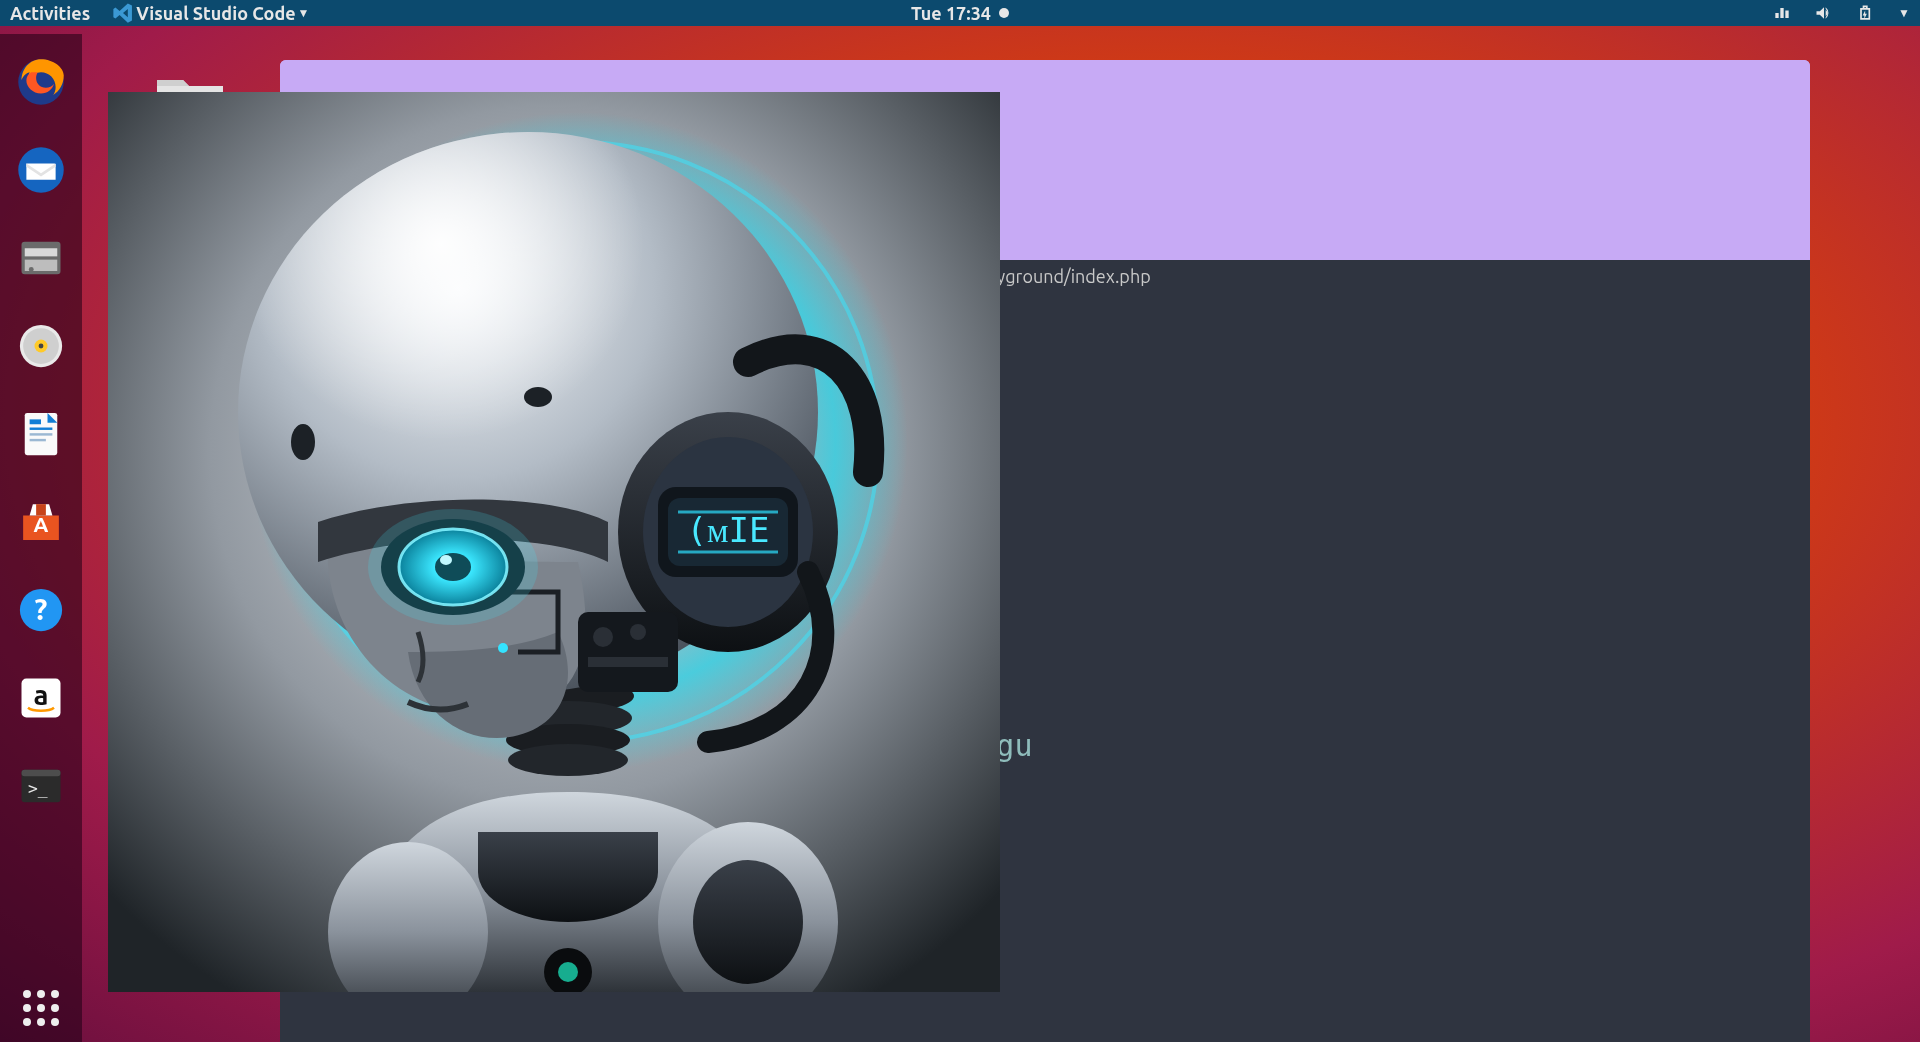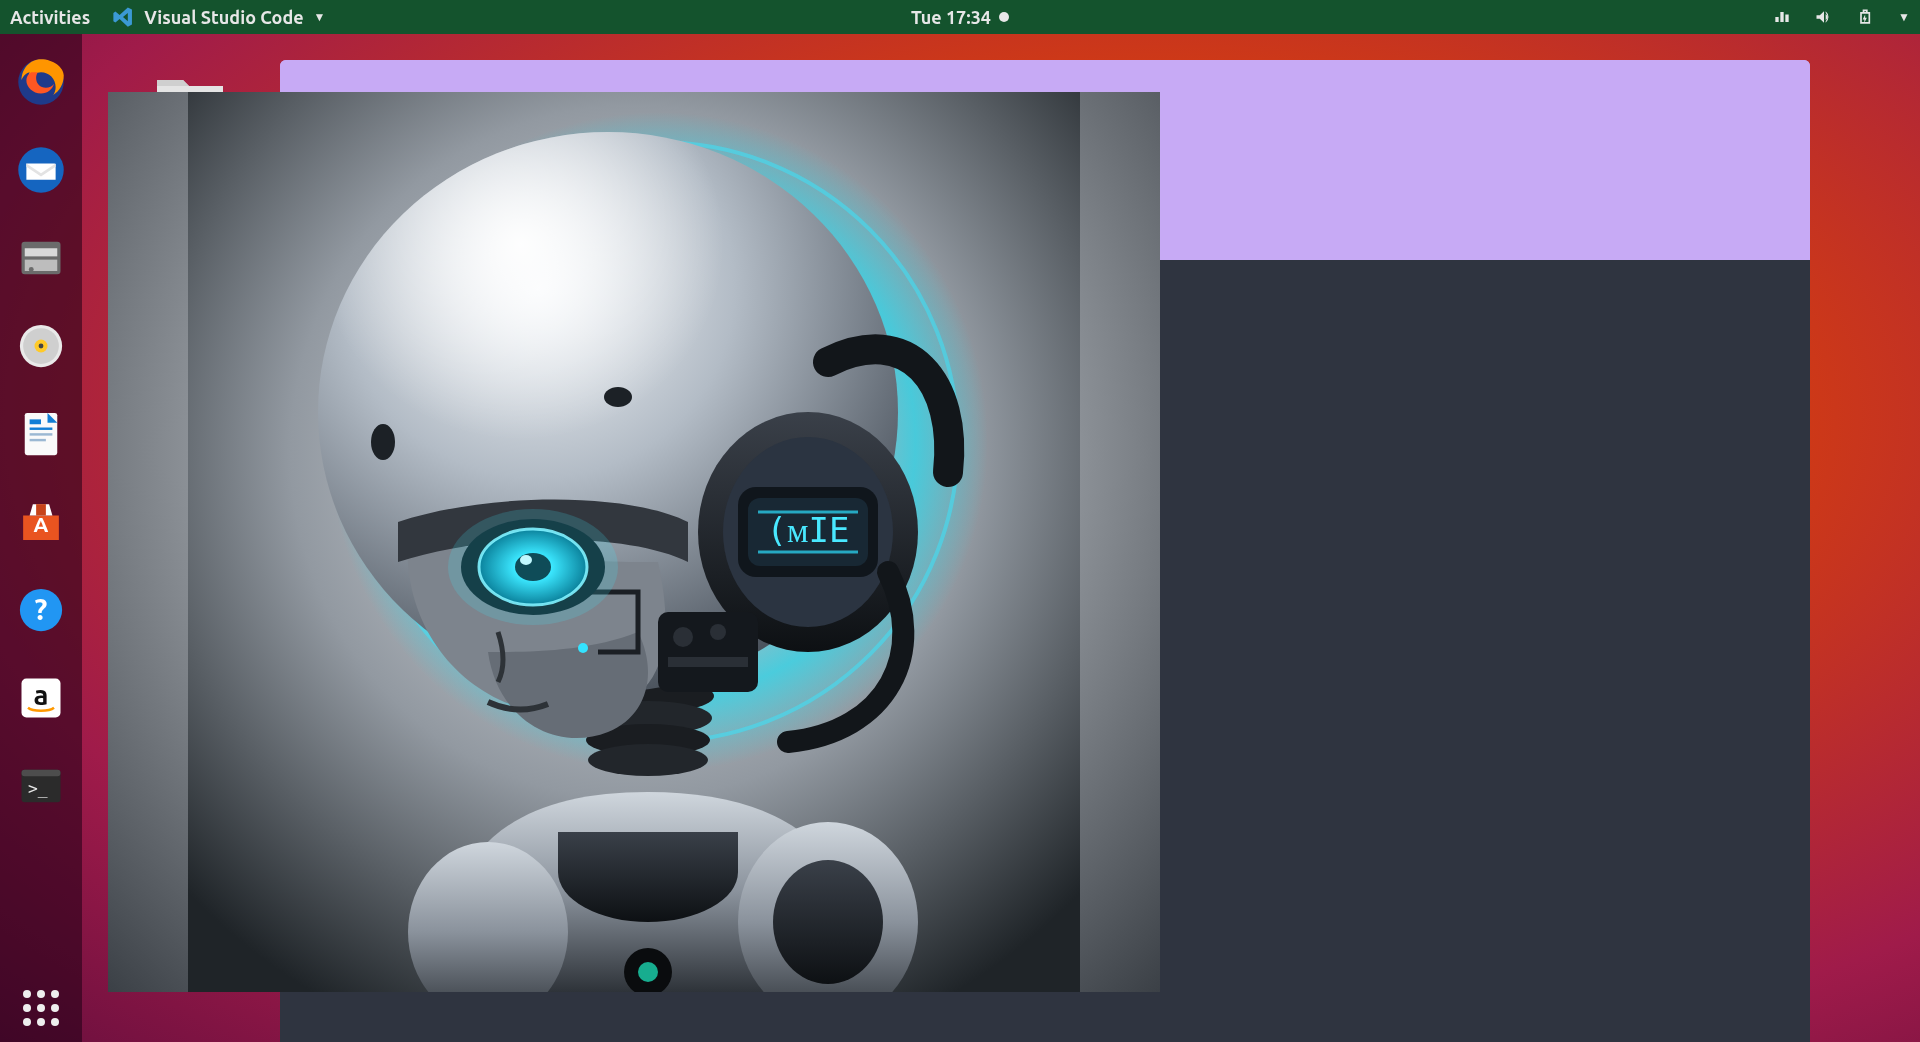--- a/index.html
+++ b/index.html
@@ -4,30 +4,30 @@
 <style>
   * { margin: 0; padding: 0; box-sizing: border-box; }
   html, body { width: 1920px; height: 1042px; overflow: hidden; font-family: Ubuntu, "Segoe UI", sans-serif; }
   body {
     background: radial-gradient(ellipse at 60% 40%, #e84d1f 0%, #d43d10 35%, #a01b4a 75%, #6b0f3e 100%);
     position: relative;
   }
 
   
   .topbar {
-    position: absolute; top: 0; left: 0; right: 0; height: 34px;
-    background: #14532d;
+    position: absolute; top: 0; left: 0; right: 0; height: 26px;
+    background: #0c4a6e;
     color: #e7e7e7;
     display: flex; align-items: center;
     font-size: 18px; font-weight: 600;
     padding: 0 10px;
     z-index: 100;
   }
   .topbar .left { display: flex; align-items: center; gap: 22px; }
-  .topbar .app { display: flex; align-items: center; gap: 10px; }
+  .topbar .app { display: flex; align-items: center; gap: 2px; }
   .topbar .app svg { width: 22px; height: 22px; }
   .topbar .center { position: absolute; left: 50%; transform: translateX(-50%); display:flex; align-items:center; gap:8px;}
   .topbar .center .dot { width:10px;height:10px;border-radius:50%;background:#e7e7e7; display:inline-block;}
   .topbar .right { margin-left: auto; display: flex; align-items: center; gap: 22px; }
   .topbar .right svg { width:20px; height:20px; fill:#e7e7e7; }
 
   
   .dock {
     position: absolute; top: 34px; left: 0; bottom: 0; width: 82px;
     background: rgba(30,0,20,0.55);
@@ -79,21 +79,21 @@
     white-space:pre; overflow:hidden;
   }
   .tok-fn   { color:#88c0d0; }
   .tok-punc { color:#c0c5ce; }
   .tok-str  { color:#b48ead; }
   .tok-num  { color:#b48ead; }
   .tok-text { color:#8fbcbb; }
 
   
   .image-window {
-    position:absolute; top:92px; left:108px; width:1052px; height:900px;
+    position:absolute; top:92px; left:108px; width:892px; height:900px;
     background: radial-gradient(circle at 50% 40%, #dcdfe3 0%, #a7acb2 45%, #3b4046 100%);
     z-index:60;
     overflow:hidden;
   }
   .robot-svg{ width:100%; height:100%; }
 
 </style>
 </head>
 <body>
 

